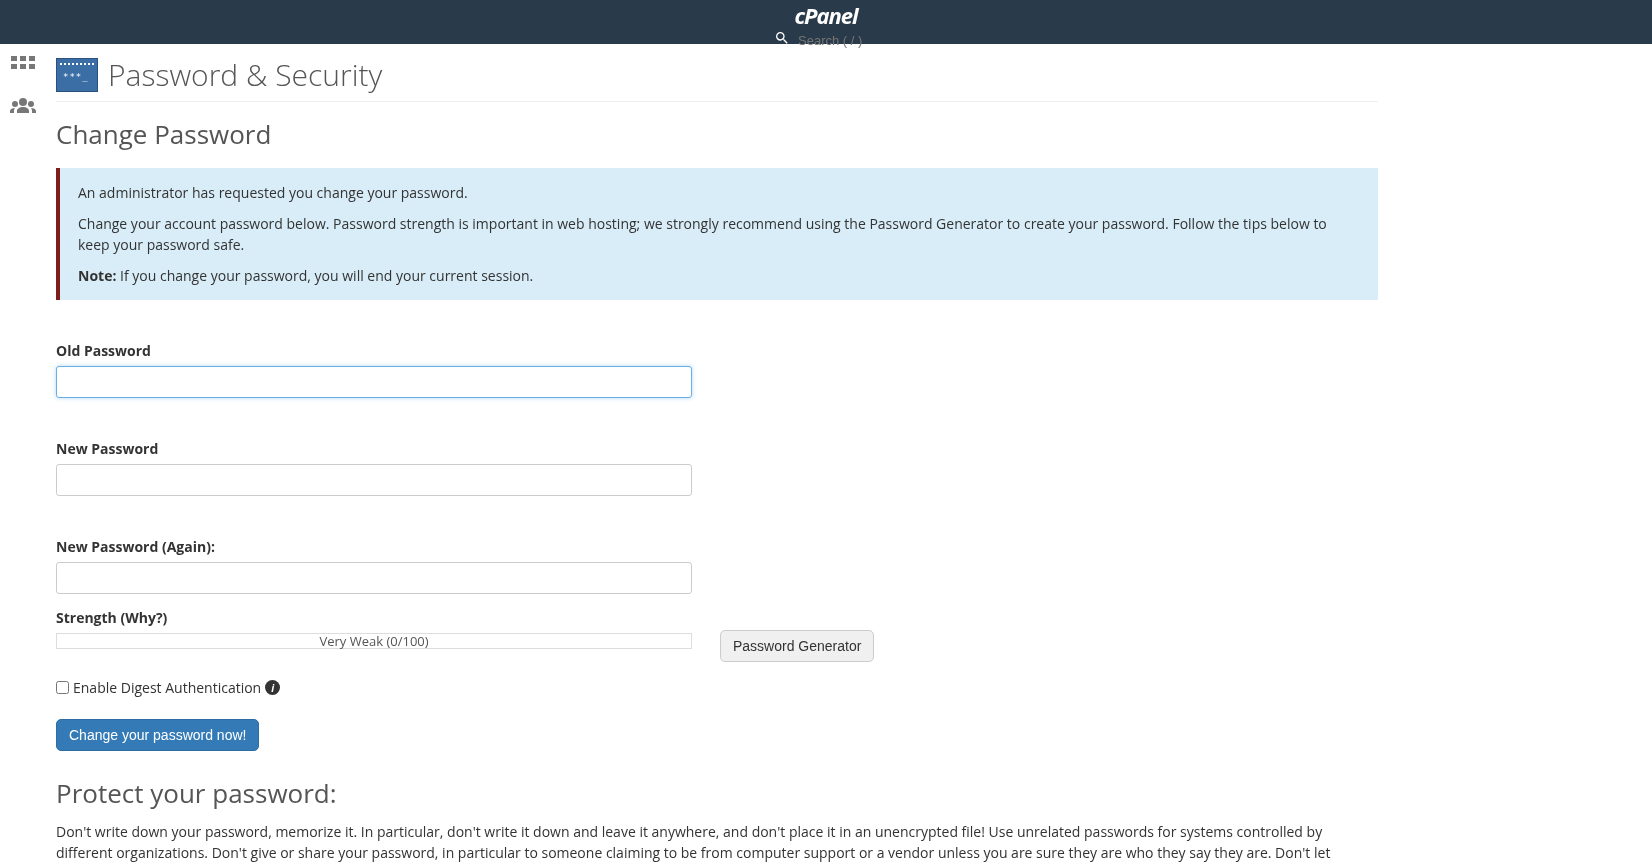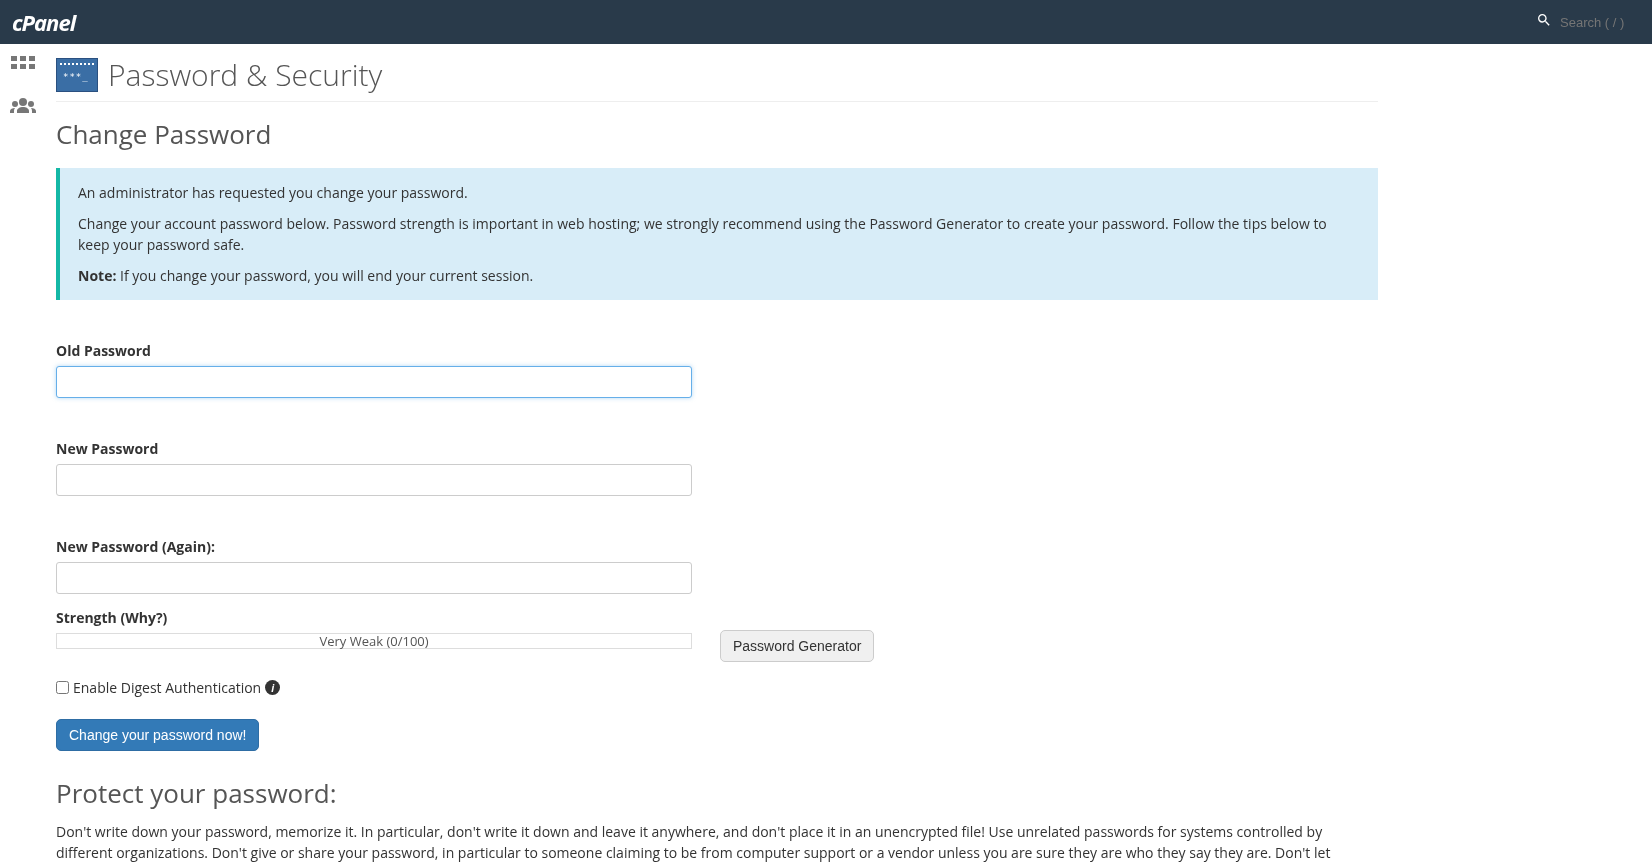--- a/index.html
+++ b/index.html
@@ -1,39 +1,39 @@
 <!DOCTYPE html>
 <html><head>
 <meta charset="utf-8">
 <style>
 * { box-sizing: border-box; margin: 0; padding: 0; }
 body { font-family: "Open Sans", "Helvetica Neue", Arial, sans-serif; font-size: 14px; color: #333; background: #fff; }
 
-.topbar { background: #293a4a; height: 44px; display: flex; align-items: center; justify-content: space-between; padding: 0 12px; }
+.topbar { background: #293a4a; height: 44px; display: flex; align-items: center; justify-content: space-between; padding: 0 12px; flex-direction: column; }
 .logo { color: #fff; font-size: 22px; font-weight: 700; font-style: italic; letter-spacing: -1px; }
 .logo .c { font-style: italic; }
 .search-wrap { display: flex; align-items: center; color: #8a99a8; gap: 8px; }
 .search-wrap svg { width: 16px; height: 16px; fill: #fff; }
 .search-input { background: transparent; border: none; color: #8a99a8; font-size: 13px; outline: none; width: 80px; }
 
 .layout { display: flex; }
 .sidebar { width: 46px; padding-top: 10px; display: flex; flex-direction: column; align-items: center; gap: 16px; }
 .sidebar-item { width: 28px; height: 24px; display: flex; align-items: center; justify-content: center; cursor: pointer; }
 .sidebar-item svg { fill: #777; }
 
 .main { flex: 1; padding: 10px 28px 30px 10px; max-width: 1360px; }
 .page-header { display: flex; align-items: center; gap: 10px; border-bottom: 1px solid #eee; padding-bottom: 6px; margin-bottom: 14px; text-align: center; }
 .page-icon { width: 42px; height: 34px; background: #3a6ea5; border: 1px solid #2a5080; position: relative; }
 .page-icon::before { content: ""; position: absolute; top: 4px; left: 3px; right: 3px; height: 2px; background: repeating-linear-gradient(90deg, #fff 0 2px, transparent 2px 4px); }
 .page-icon::after { content: "***_"; font-family: monospace; font-size: 9px; color: #fff; position: absolute; top: 13px; left: 6px; letter-spacing: 1px; }
 .page-title { font-size: 30px; font-weight: 300; color: #555; }
 
 h2 { font-size: 26px; font-weight: 400; color: #555; margin-bottom: 16px; }
 
-.info-box { background: #d8edf8; border-left: 4px solid #14b8a6; padding: 14px 18px; margin-bottom: 20px; }
+.info-box { background: #d8edf8; border-left: 4px solid #7f1d1d; padding: 14px 18px; margin-bottom: 20px; }
 .info-box p { margin-bottom: 10px; line-height: 1.5; color: #333; }
 .info-box p:last-child { margin-bottom: 0; }
 .info-box strong { font-weight: 700; }
 
 .form-row { margin-bottom: 14px; }
 .form-row label { display: block; font-weight: 700; margin-bottom: 6px; font-size: 14px; margin-top: 41px; }
 .form-row input[type="password"], .form-row input[type="text"] { width: 636px; height: 32px; border: 1px solid #ccc; border-radius: 3px; padding: 4px 8px; font-size: 14px; }
 .focused { border-color: #66afe9 !important; box-shadow: 0 0 4px rgba(102,175,233,0.5); }
 
 .strength-row { display: flex; align-items: flex-start; gap: 28px; }

